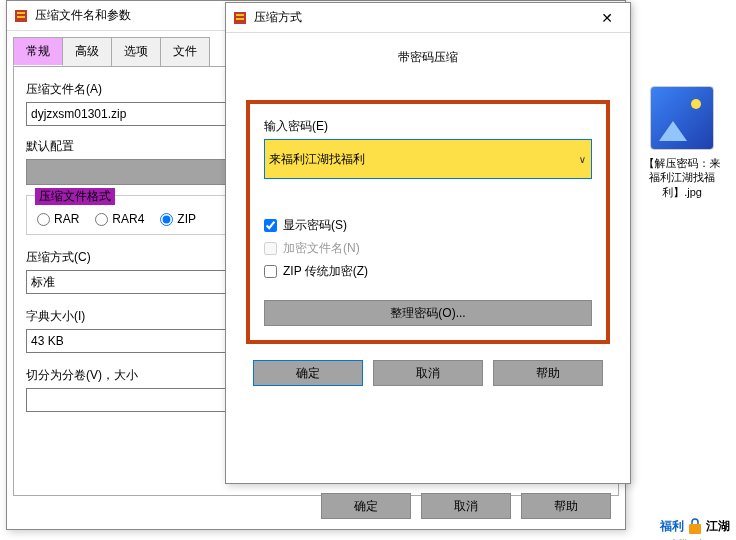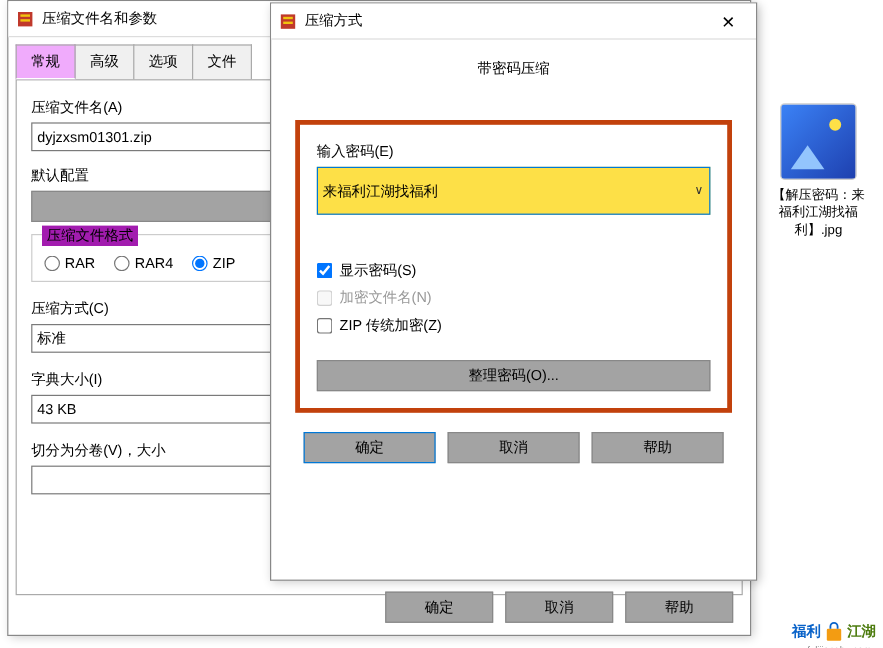--- a/index.html
+++ b/index.html
@@ -55,21 +55,21 @@
 .file-thumb { position: absolute; right: 14px; top: 86px; width: 80px; text-align: center; }
 .thumb-img { width: 64px; height: 64px; margin: 0 auto 6px auto; background: linear-gradient(135deg,#3b82f6 0%,#1e40af 100%); border-radius: 4px; position: relative; border: 1px solid #ccc; }
 .thumb-img .mountain { position: absolute; bottom: 8px; left: 8px; width: 0; height: 0; border-left: 14px solid transparent; border-right: 14px solid transparent; border-bottom: 20px solid #93c5fd; }
 .thumb-img .sun { position: absolute; top: 12px; right: 12px; width: 10px; height: 10px; background: #fde047; border-radius: 50%; }
 .thumb-label { font-size: 11px; line-height: 1.3; word-break: break-all; }
 
 
 .watermark { position: absolute; right: 6px; bottom: 4px; font-size: 14px; font-weight: bold; display: flex; align-items: flex-start; gap: 2px; }
 .wm-f1 { color: #0a63c9; }
 .wm-bag { width: 18px; height: 18px; }
-.wm-f2 { color: #4d7c0f; }
+.wm-f2 { color: #000000; }
 .wm-sub { position: absolute; right: 10px; bottom: -6px; font-size: 8px; color: #888; }
 </style>
 </head>
 <body>
 
 <div class="win bg-win">
   <div class="titlebar">
     <svg class="icon" viewBox="0 0 16 16">
         <rect x="2" y="2" width="12" height="12" fill="#c0392b"></rect>
         <rect x="4" y="4" width="8" height="2" fill="#f1c40f"></rect>

